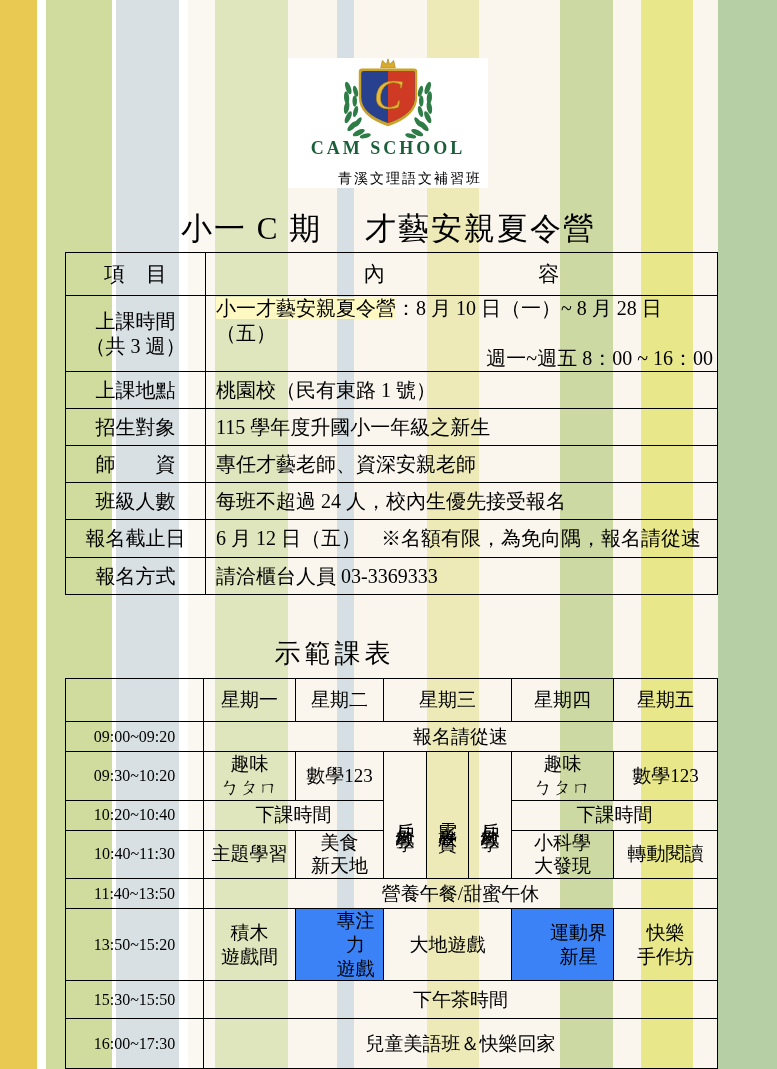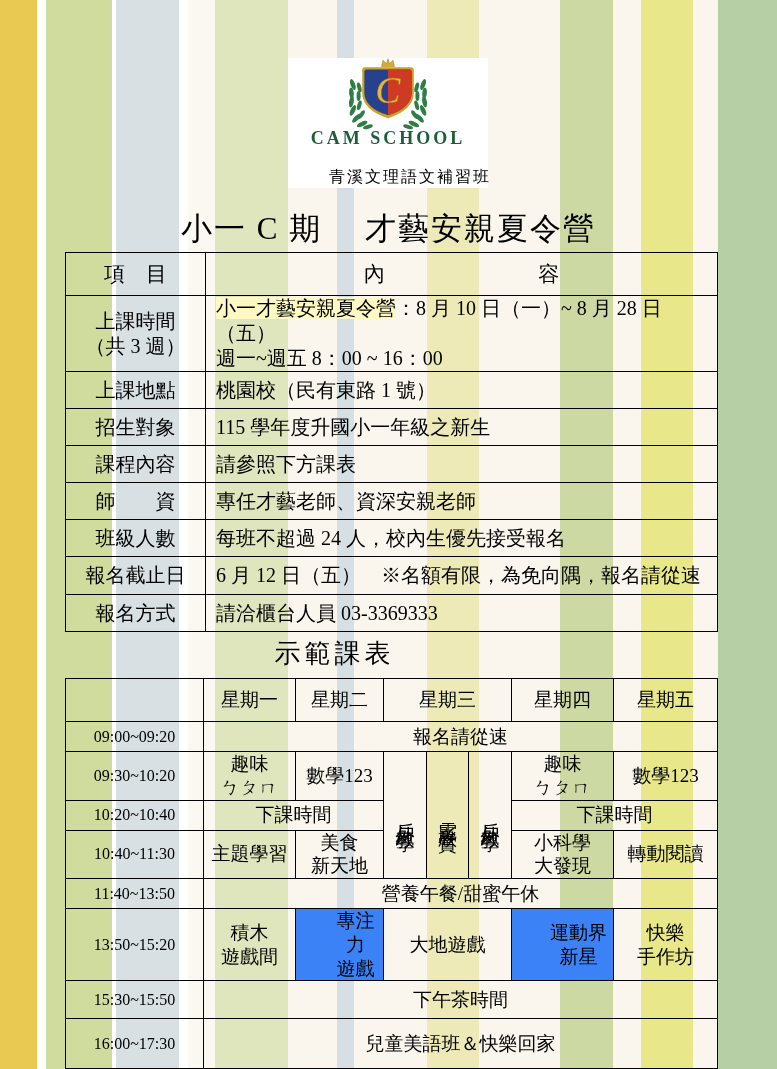--- a/index.html
+++ b/index.html
@@ -23,34 +23,34 @@
       #cdd9a2 560px,#cdd9a2 613px,
       #faf6ed 613px,#faf6ed 641px,
       #e8e88a 641px,#e8e88a 693px,
       #faf6ed 693px,#faf6ed 718px,
       #b6cfa5 718px,#b6cfa5 777px);
   }
   .logo-box{
     position:absolute;left:288px;top:58px;width:200px;height:130px;
     background:#fff;display:flex;flex-direction:column;align-items:center;
   }
-  .school-name{font-size:16px;letter-spacing:2px;margin-top:18px;white-space:nowrap;padding-left:44px;}
+  .school-name{font-size:14px;letter-spacing:2px;margin-top:11px;white-space:nowrap;padding-left:44px;}
   .page-title{
     position:absolute;left:0;top:208px;width:777px;text-align:center;
     font-size:31px;letter-spacing:2px;white-space:pre;
   }
   table{border-collapse:collapse;table-layout:fixed;}
   td,th{border:1.5px solid #000;font-weight:normal;padding:0 4px;line-height:1.25;}
   .info-table{position:absolute;left:65px;top:252px;width:652px;font-size:20px;}
   .info-table th{font-size:21px;text-align:center;}
   .info-table .label{text-align:center;white-space:pre-line;}
   .info-table .content{text-align:left;padding-left:10px;}
   .content-header{display:flex;justify-content:space-evenly;}
   .hl{background:#fef9c3;}
-  .line2{text-align:left;}
+  .line2{text-align:right;}
   .schedule-title{
     position:absolute;left:0;top:636px;width:669px;text-align:center;
     font-size:26px;letter-spacing:4px;
   }
   .schedule-table{position:absolute;left:65px;top:678px;width:652px;font-size:19px;text-align:center;}
   .preline{white-space:pre-line;}
   .vtext{
     writing-mode:vertical-rl;text-orientation:upright;
     letter-spacing:4px;padding:2px 0;margin:0 auto;
   }
@@ -130,24 +130,20 @@
       <div class="line2">週一~週五 8：00 ~ 16：00</div>
     </td>
   </tr>
   <tr style="height:37px">
     <td class="label">上課地點</td>
     <td class="content">桃園校（民有東路 1 號）</td>
   </tr>
   <tr style="height:37px">
     <td class="label">招生對象</td>
     <td class="content">115 學年度升國小一年級之新生</td>
-  </tr>
-  <tr style="height:37px">
-    <td class="label">課程內容</td>
-    <td class="content">請參照下方課表</td>
   </tr>
   <tr style="height:37px">
     <td class="label">師　　資</td>
     <td class="content">專任才藝老師、資深安親老師</td>
   </tr>
   <tr style="height:37px">
     <td class="label">班級人數</td>
     <td class="content">每班不超過 24 人，校內生優先接受報名</td>
   </tr>
   <tr style="height:38px">

